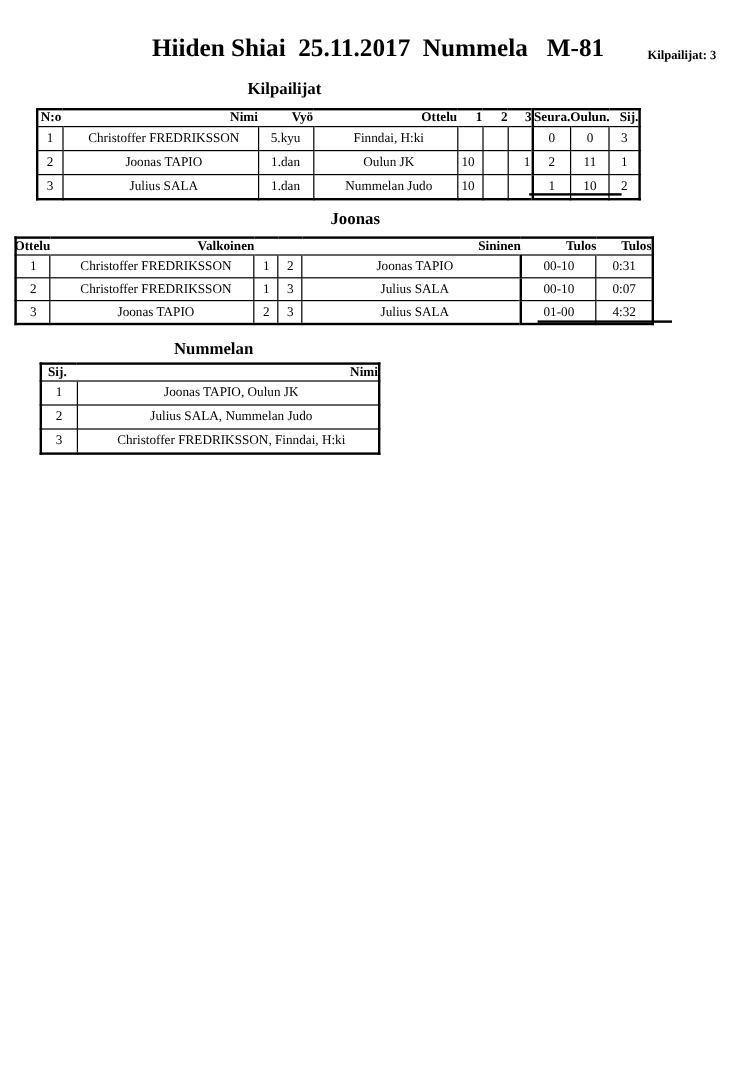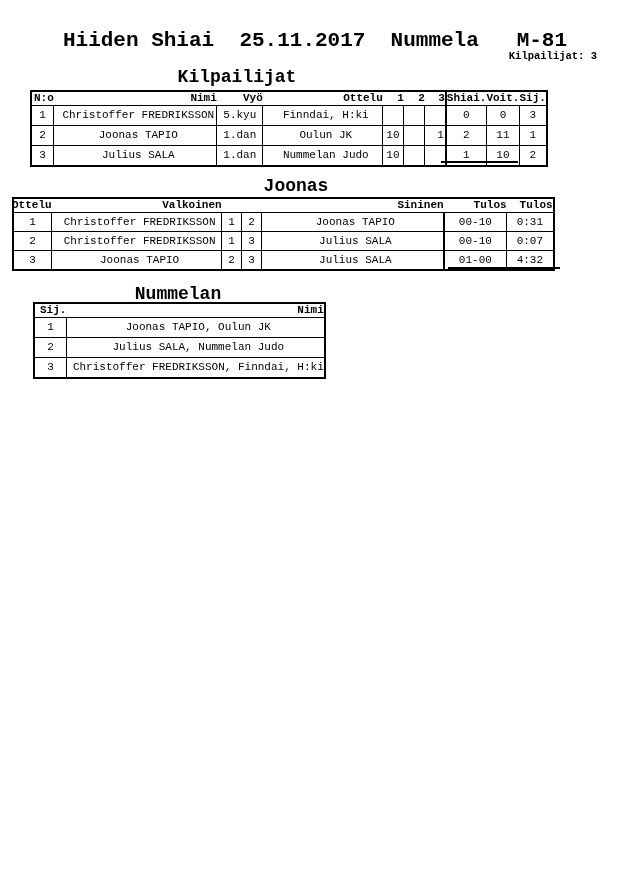--- a/index.html
+++ b/index.html
@@ -2,44 +2,44 @@
 <html><head>
 <meta charset="utf-8">
 <style>
   html, body { margin: 0; padding: 0; background: #ffffff; }
   .page {
     position: relative;
     width: 630px;
     height: 728px;
     background: #ffffff;
     color: #000000;
-    font-family: Liberation Mono, monospace;
+    font-family: Liberation Serif, serif;
     overflow: hidden;
   }
   .title {
     position: absolute;
     top: 30px; left: 0; right: 0;
     text-align: center;
     font-size: 21px;
     font-weight: bold;
     line-height: 1;
     white-space: pre;
   }
   .count-label {
     position: absolute;
-    top: 51px; left: 0;
+    top: 41px; left: 0;
     width: 597px;
     text-align: right;
     font-size: 10.5px;
     font-weight: bold;
     line-height: 1.1;
   }
   .sec-heading {
     position: absolute;
-    font-size: 18px;
+    font-size: 14px;
     font-weight: bold;
     line-height: 1;
     white-space: nowrap;
     transform: translateX(-50%);
   }
   .h-competitors { left: 237px; top: 68px; }
   .h-matches    { left: 296px; top: 177px; }
   .h-results    { left: 178px; top: 285px; }
 
   .tbl-wrap { position: absolute; border-radius: 25px; }
@@ -115,22 +115,22 @@
       </colgroup>
       <thead>
         <tr>
           <th class="al">N:o</th>
           <th>Nimi</th>
           <th>Vyö</th>
           <th>Ottelu</th>
           <th>1</th>
           <th>2</th>
           <th>3</th>
-          <th class="thick-l">Shiai.</th>
-          <th>Voit.</th>
+          <th class="thick-l">Seura.</th>
+          <th>Oulun.</th>
           <th>Sij.</th>
         </tr>
       </thead>
       <tbody>
         <tr>
           <td>1</td>
           <td class="l">Christoffer FREDRIKSSON</td>
           <td>5.kyu</td>
           <td class="l">Finndai, H:ki</td>
           <td class="l2"></td>

